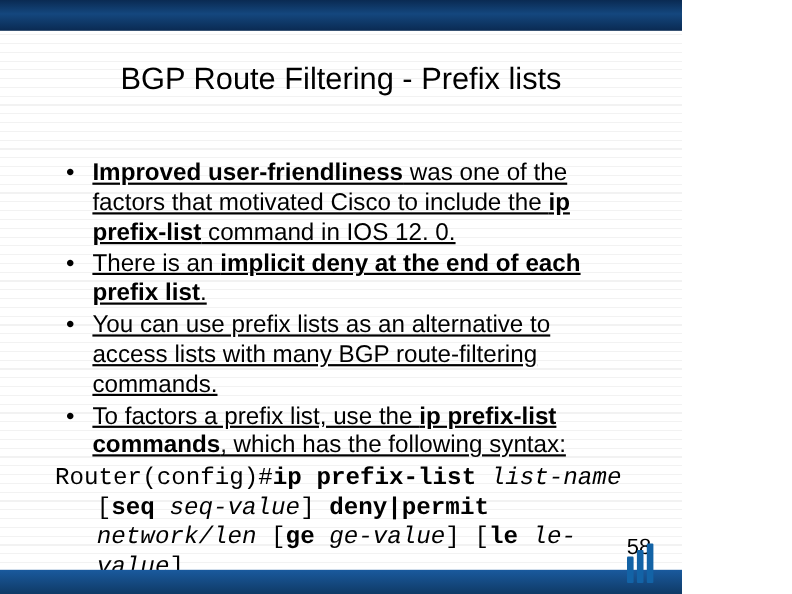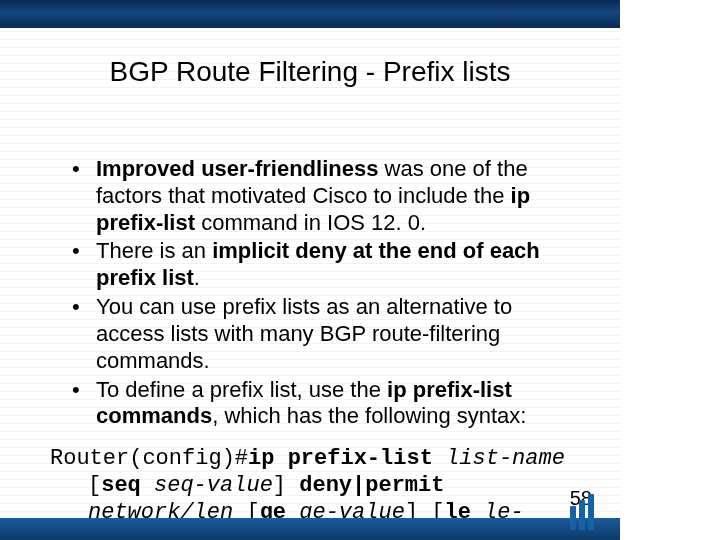--- a/index.html
+++ b/index.html
@@ -55,23 +55,24 @@
     position: absolute;
     top: 140px;
     left: 50px;
     right: 50px;
     z-index: 2;
     font-size: 22px;
     line-height: 1.22;
     color: #000;
   }
   ul {
-    margin: 16px;
+    margin: 4px;
     padding: 0;
     list-style: none;
+    text-decoration: underline;
   }
   li {
     position: relative;
     padding-left: 30px;
     margin-bottom: 2px;
   }
   li::before {
     content: "•";
     position: absolute;
     left: 6px;
@@ -155,21 +156,21 @@
       <li>
         <b>Improved user-friendliness</b><span> was one of the factors that motivated Cisco to include the </span><b>ip prefix-list</b><span> command in IOS 12. 0.</span>
       </li>
       <li>
         <span>There is an </span><b>implicit deny at the end of each prefix list</b><span>.</span>
       </li>
       <li>
         <span>You can use prefix lists as an alternative to access lists with many BGP route-filtering commands.</span>
       </li>
       <li>
-        <span>To define a prefix list, use the </span><b>ip prefix-list commands</b><span>, which has the following syntax:</span>
+        <span>To factors a prefix list, use the </span><b>ip prefix-list commands</b><span>, which has the following syntax:</span>
       </li>
     </ul>
     <div class="code-block code-indent">
 <span>Router(config)#</span><b>ip prefix-list</b><span> </span><i>list-name</i><span> [</span><b>seq</b><span> </span><i>seq-value</i><span>]</span><span> </span><b>deny|permit</b><span> </span><i>network/len</i><span> [</span><b>ge</b><span> </span><i>ge-value</i><span>] [</span><b>le</b><span> </span><i>le-value</i><span>]</span>
     </div>
   </div>
 
   <div class="page-num">58</div>
 
   <div class="logo">

